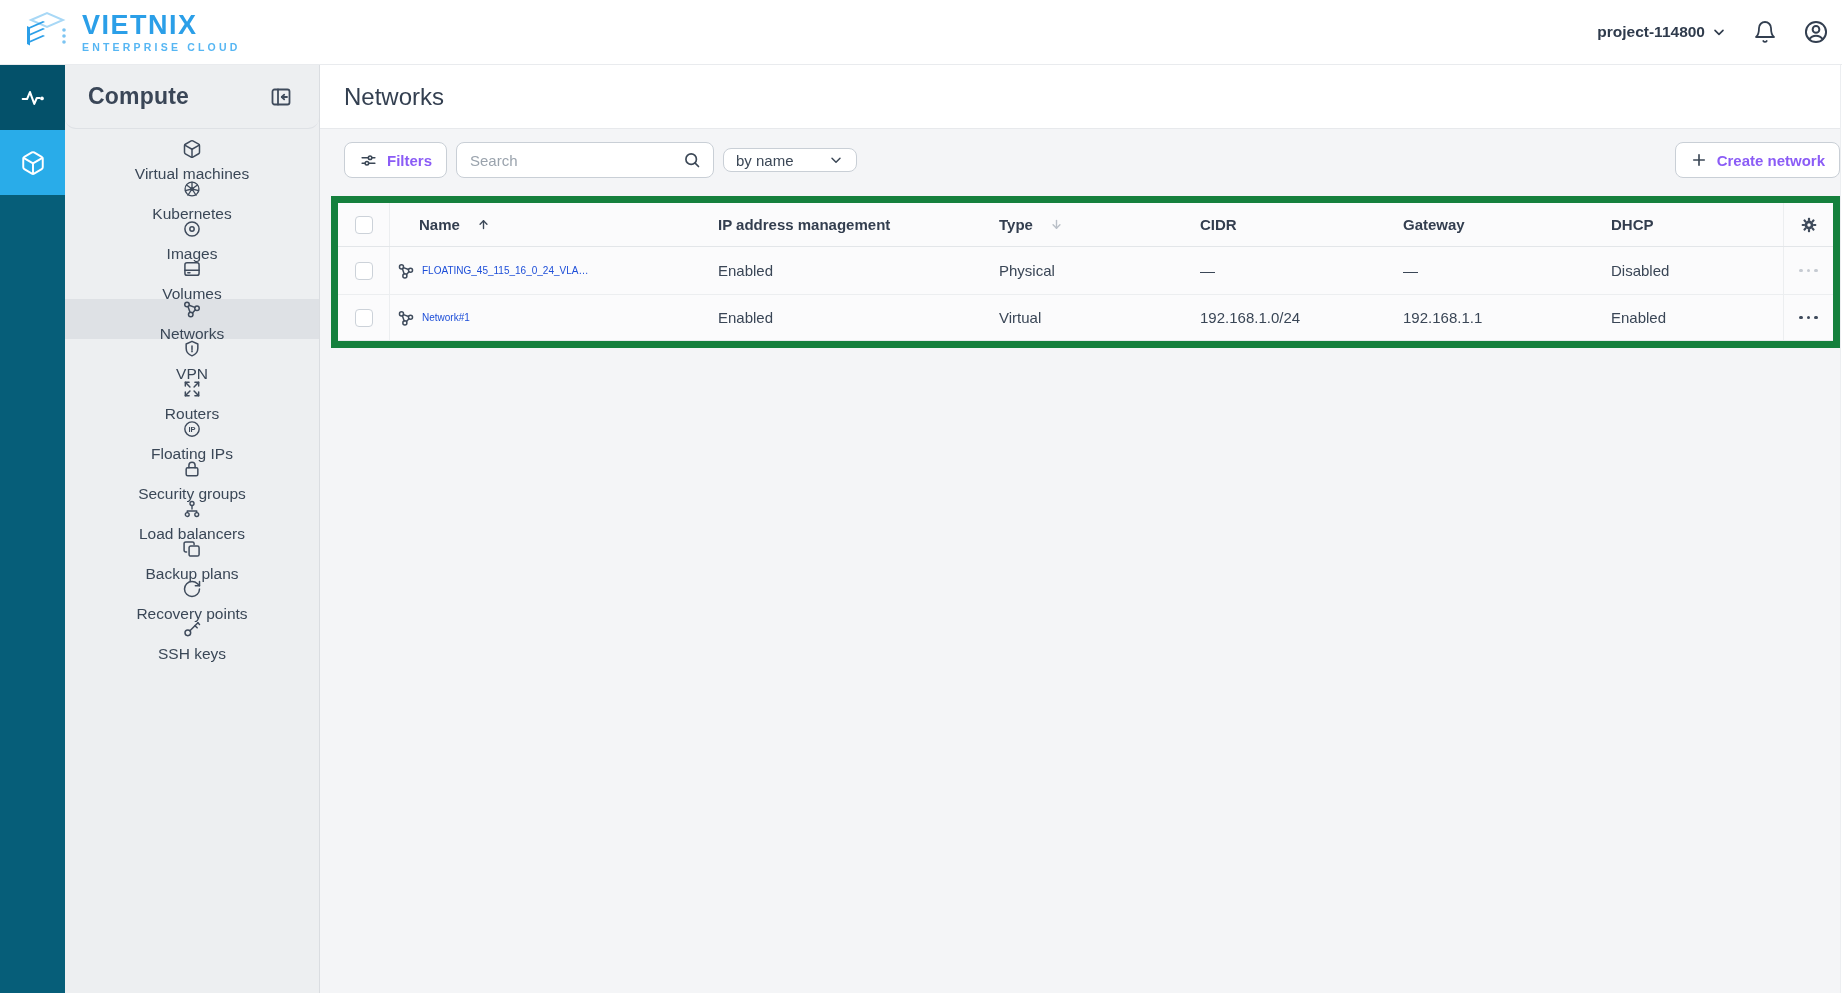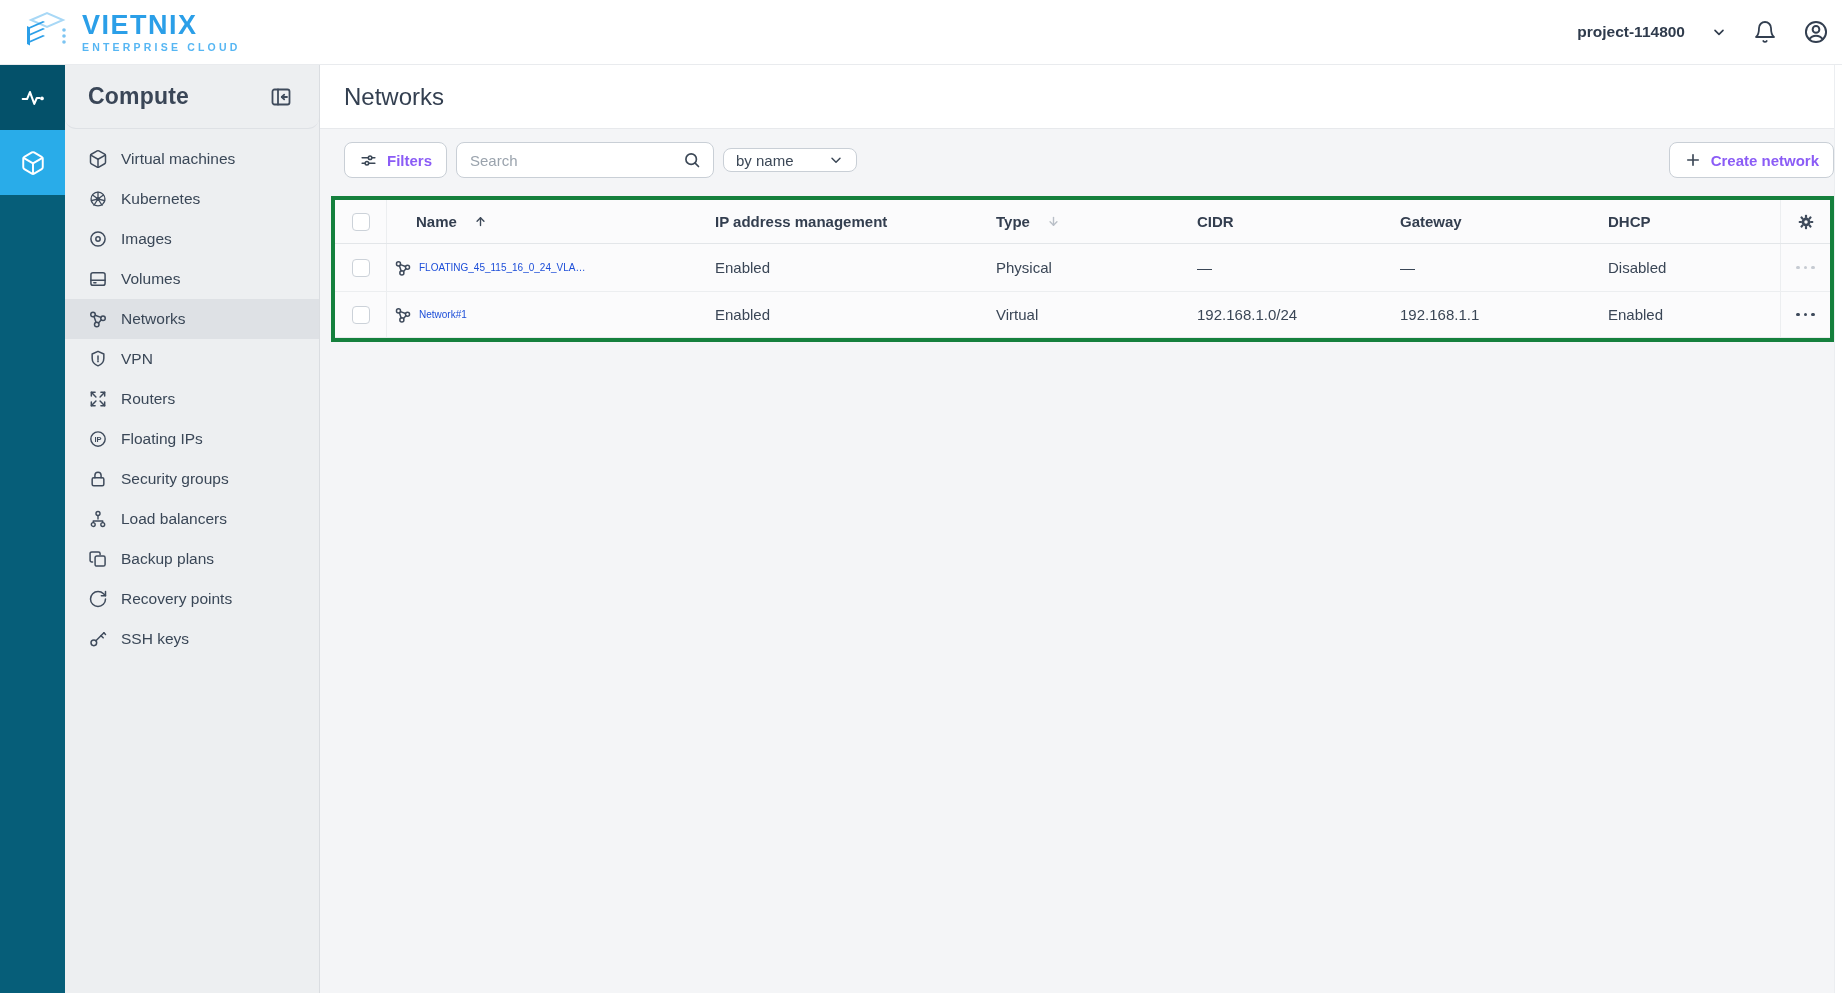--- a/index.html
+++ b/index.html
@@ -19,21 +19,21 @@
   }
   .brand { display: flex; align-items: center; gap: 10px; }
   .brand-text { display: flex; flex-direction: column; line-height: 1; }
   .brand-name {
     font-size: 27px; font-weight: 800; color: #2b9fe8; letter-spacing: 1.5px;
   }
   .brand-tagline {
     font-size: 10.5px; font-weight: 700; color: #56b6f3; letter-spacing: 3.2px; margin-top: 3px;
   }
   .topbar-right { display: flex; align-items: center; gap: 26px; }
-  .project-switch { display: flex; align-items: center; gap: 26px; cursor: pointer; }
+  .project-switch { display: flex; align-items: center; gap: 6px; cursor: pointer; }
   .project-name { font-size: 15.5px; font-weight: 700; color: #2f3b4c; }
   .icon-btn { color: #333f50; display: flex; align-items: center; }
 
   
   .shell { display: flex; height: 928px; }
 
   
   .rail { width: 65px; background: #065e79; flex: none; display: flex; flex-direction: column; }
   .rail-item { width: 65px; height: 65px; display: flex; align-items: center; justify-content: center; color: #fff; cursor: pointer; }
   .rail-item.shaded { background: #04516a; }
@@ -42,22 +42,22 @@
   
   .sidebar { width: 255px; background: #edeff1; flex: none; border-right: 1px solid #dadde1; display: flex; flex-direction: column; }
   .sidebar-header {
     height: 64px; flex: none; display: flex; align-items: center; justify-content: space-between;
     padding: 0 26px 0 23px; border-bottom: 1px solid #dee1e5; border-radius: 11px;
   }
   .sidebar-title { font-size: 23px; font-weight: 600; color: #3a4657; letter-spacing: 0.2px; }
   .collapse-btn { color: #3f4b5c; cursor: pointer; display: flex; }
   .side-list { padding-top: 10px; }
   .side-item {
-    height: 40px; display: flex; align-items: center; gap: 13px; padding: 0 23px;
-    cursor: pointer; color: #3c4858;
+    height: 40px; display: flex; align-items: center; gap: 6px; padding: 0 23px;
+    cursor: pointer; color: #3c4858; flex-direction: column;
   }
   .side-item.active { background: #dee1e5; }
   .sicon { width: 20px; height: 20px; flex: none; display: flex; align-items: center; justify-content: center; color: #3f4b5c; }
   .slabel { font-size: 15.5px; color: #3a4757; }
 
   
   .main { flex: 1; display: flex; flex-direction: column; position: relative; }
   .scroll-strip {
     position: absolute; top: 0; right: 0; bottom: 0; width: 14px;
     background: #ffffff; border-left: 1px solid #eceef1; z-index: 5;
@@ -86,21 +86,21 @@
   .search-icon { position: absolute; right: 12px; top: 8px; color: #3b4756; }
   .select {
     height: 24px; width: 134px; background: #fff; border: 1px solid #c9cfd6; border-radius: 8px;
     display: flex; align-items: center; justify-content: space-between; padding: 0 12px;
     font-size: 15px; color: #3b4756; cursor: pointer;
   }
   .toolbar-spacer { flex: 1; }
 
   
   .table {
-    margin-top: 18px; background: #fbfbfc; border: 4px solid #15803d;
+    margin-top: 18px; background: #fbfbfc; border: 7px solid #15803d;
   }
   .trow {
     display: grid;
     grid-template-columns: 52px 312px 281px 201px 203px 208px 188px 50px;
     align-items: center;
   }
   .trow.head { height: 44px; border-bottom: 1px solid #e3e6e9; }
   .trow.body-row { height: 47px; }
   .trow.body-row + .trow.body-row { border-top: 1px solid #eceef0; }
   .trow.body-row:last-child { border-bottom: 1px solid #e9ebee; }

